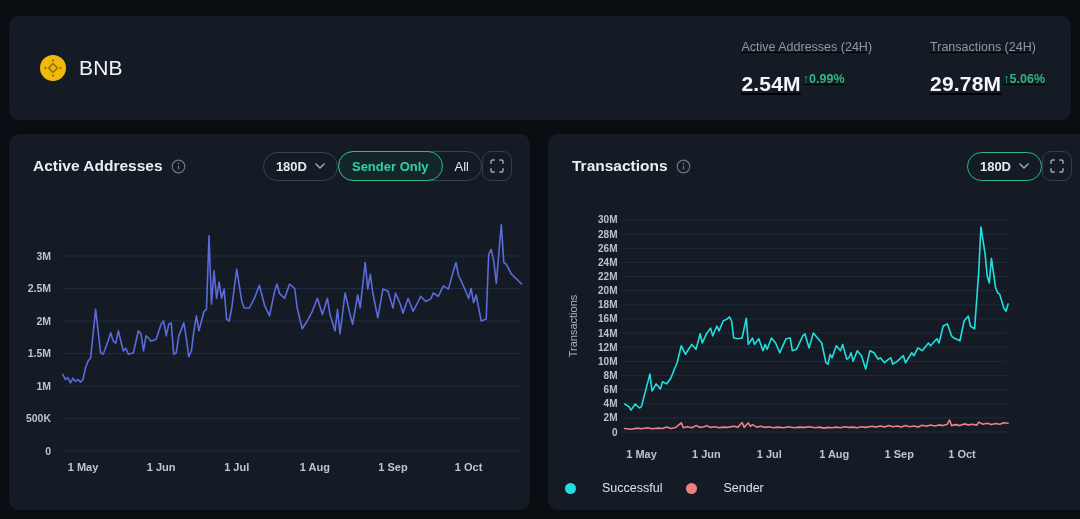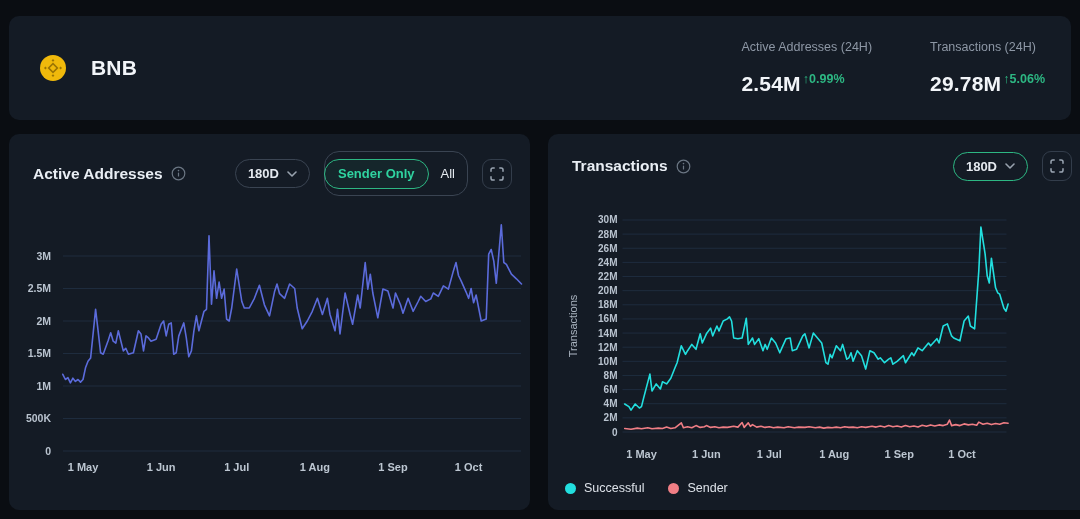--- a/index.html
+++ b/index.html
@@ -4,60 +4,60 @@
 <style>
   html,body{margin:0;padding:0;background:#0a0d12;}
   .page{position:relative;width:1080px;height:519px;background:#0a0d12;overflow:hidden;
         font-family:"Liberation Sans",sans-serif;-webkit-font-smoothing:antialiased;}
   .card{position:absolute;background:#141b25;border-radius:10px;box-sizing:border-box;}
 
   
   .header-card{left:9px;top:16px;width:1062px;height:104px;display:flex;align-items:center;
                padding:0 26px 0 30px;}
   .coin{display:flex;align-items:center;gap:12px;}
-  .coin-title{margin:12px;font-size:21px;font-weight:700;color:#f2f5f9;letter-spacing:.2px;}
-  .header-stats{margin-left:auto;display:flex;gap:58px;}
+  .coin-title{margin:0;font-size:21px;font-weight:400;color:#f2f5f9;letter-spacing:.2px;}
+  .header-stats{margin-left:auto;display:flex;gap:58px;text-decoration:underline;}
   .stat-label{font-size:12.5px;color:#8d97a5;margin-bottom:7px;}
   .stat-row{display:flex;align-items:center;}
   .stat-value{font-size:21px;font-weight:700;color:#f2f5f9;letter-spacing:.2px;margin-top:11px;}
   .stat-change{font-size:12.5px;font-weight:600;color:#2db783;margin-left:2px;display:flex;align-items:center;}
 
   
   .chart-card{top:134px;height:376px;}
   #card-aa{left:9px;width:521px;}
   #card-tx{left:548px;width:542px;}
   .card-header{position:absolute;top:17px;left:24px;right:18px;display:flex;align-items:center;z-index:2;}
   .title-group{display:flex;align-items:center;gap:8px;}
   .chart-title{margin:0;font-size:15.5px;font-weight:700;color:#e9eef4;text-align:right;}
-  .controls{margin-left:auto;display:flex;align-items:center;gap:14px;}
+  .controls{margin-left:auto;display:flex;align-items:center;gap:0;}
   .pill{height:29px;border:1px solid #3a4452;border-radius:15px;background:transparent;color:#e4e9ef;
         font-size:13px;font-weight:600;display:flex;align-items:center;gap:8px;padding:0 12px;
         cursor:pointer;font-family:inherit;box-sizing:border-box;}
   .pill.green{border-color:#2db783;}
-  .segmented{display:flex;align-items:center;border:1px solid #3a4452;border-radius:15px;height:45px;box-sizing:border-box;background:transparent;}
+  .segmented{display:flex;align-items:center;border:1px solid #3a4452;border-radius:15px;height:30px;box-sizing:border-box;background:transparent;}
   .seg-active{height:30px;margin:-1px 0 -1px -1px;border:1px solid #2db783;border-radius:15px;
         color:#2fd3a0;font-size:13px;font-weight:700;padding:0 13px;display:flex;align-items:center;
         background:rgba(45,183,131,0.07);cursor:pointer;font-family:inherit;box-sizing:border-box;}
   .seg{border:none;background:transparent;color:#e4e9ef;font-size:13px;font-weight:400;padding:0 12px;
         cursor:pointer;font-family:inherit;height:28px;display:flex;align-items:center;}
   .iconbtn{width:30px;height:30px;border:1px solid #333d4b;border-radius:9px;display:flex;align-items:center;
         justify-content:center;background:transparent;cursor:pointer;padding:0;}
   .info{display:flex;align-items:center;cursor:pointer;background:none;border:none;padding:0;}
 
   
   svg.chart{position:absolute;inset:0;width:100%;height:100%;}
   svg text{font-family:"Liberation Sans",sans-serif;}
   .grid{stroke:#1e2c3e;stroke-width:1;}
   .ytick{fill:#b9c3cf;font-size:10.5px;font-weight:600;}
   .xtick{fill:#bcc6d1;font-size:11px;font-weight:600;}
   #chart1 .ytick{font-size:10px;}
   .ylabel{fill:#a9b3bf;font-size:11px;}
 
   .legend{position:absolute;left:17px;bottom:15px;display:flex;gap:24px;align-items:center;z-index:2;}
-  .legend-item{display:flex;align-items:center;gap:8px;cursor:pointer;}
+  .legend-item{display:flex;align-items:center;gap:26px;cursor:pointer;}
   .legend-dot{width:11px;height:11px;border-radius:50%;}
   .legend-label{font-size:12.5px;color:#dce1e8;}
 </style>
 </head>
 <body>
 
 <div class="page">
 
   <header class="card header-card">
     <div class="coin">

